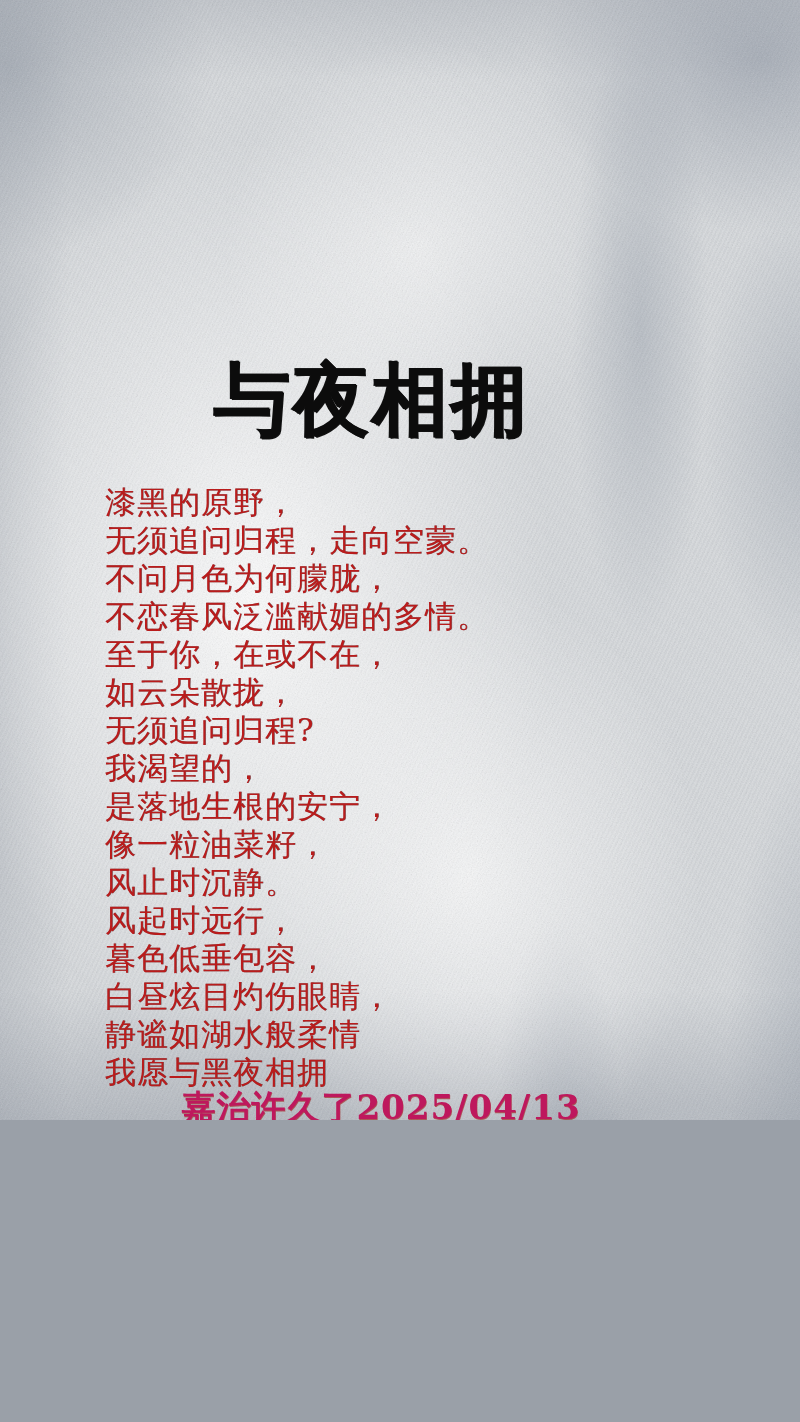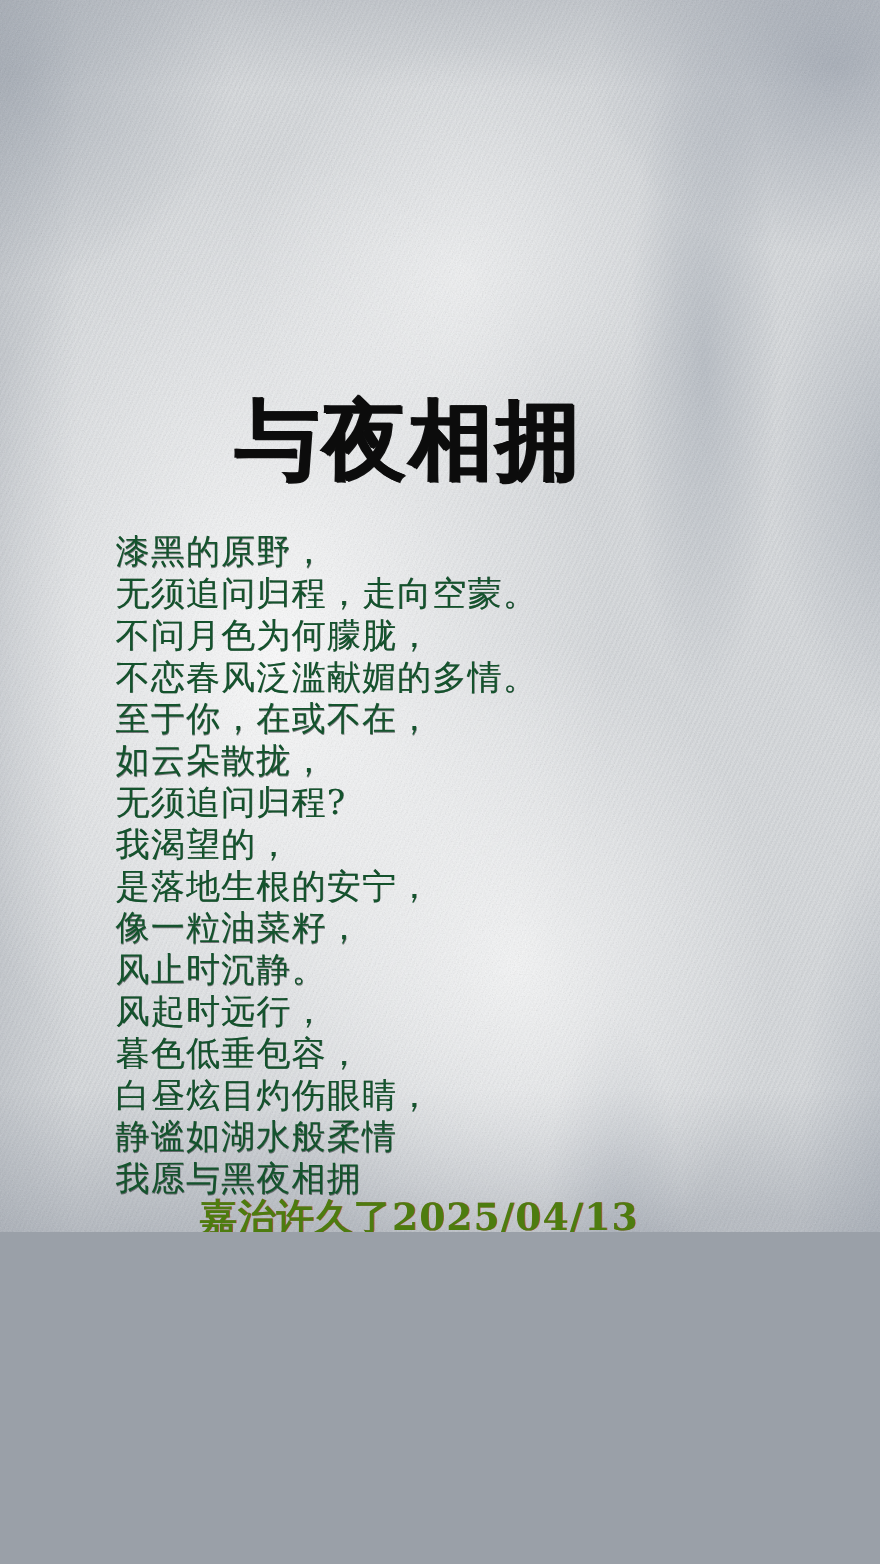--- a/index.html
+++ b/index.html
@@ -59,37 +59,37 @@
     color: #0c0c0c;
     text-shadow: 1px 1px 0 #111, -1px 0 0 #111;
     transform: scaleY(1.04);
     margin: 0;
   }
   .poem {
     position: absolute;
     left: 105px;
     top: 483px;
     width: 620px;
-    color: #14532d;
+    color: #b91c1c;
     font-size: 31px;
     line-height: 38px;
     letter-spacing: 1px;
     text-shadow: 0.4px 0.4px 0 rgba(30,30,34,0.55);
   }
   .poem-line {
     height: 38px;
     white-space: nowrap;
   }
   .signature {
     position: absolute;
     top: 1086px;
     left: 0;
     width: 762px;
     text-align: center;
-    color: #4d7c0f;
+    color: #be185d;
     font-size: 34px;
     line-height: 42px;
     font-weight: 600;
     letter-spacing: 1px;
     text-shadow: 0.5px 0.5px 0 rgba(160,20,14,0.6);
   }
 </style>
 </head>
 <body>
 

